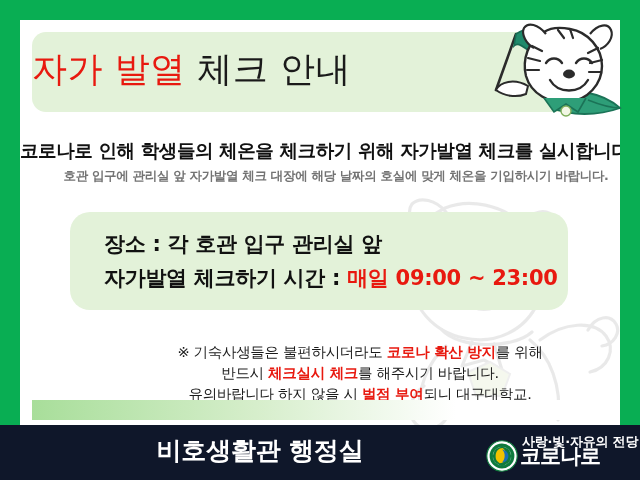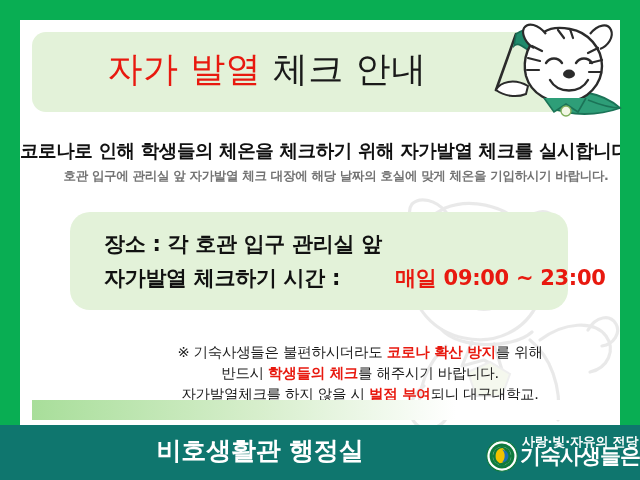--- a/index.html
+++ b/index.html
@@ -36,21 +36,20 @@
     width: 552px;
     height: 80px;
     background: #E3F2D9;
     border-radius: 14px;
   }
   .title-text {
     position: absolute;
     left: 0;
     top: 14px;
     width: 470px;
-    text-align: center;
     font-family: "DejaVu Serif", "Liberation Serif", serif;
     font-size: 35px;
     font-weight: 400;
     letter-spacing: 0.5px;
     white-space: nowrap;
   }
   .title-red { color: #E8190F; }
   .title-black { color: #1a1a1a; }
 
   
@@ -114,21 +113,21 @@
     position: absolute;
     left: 34px;
     font-size: 21px;
     font-weight: bold;
     color: #111111;
     letter-spacing: -0.3px;
     white-space: nowrap;
   }
   .info-line-1 { top: 18px; }
   .info-line-2 { top: 52px; }
-  .info-red { color: #E8190F; margin-left: 48px; }
+  .info-red { color: #E8190F; }
 
   
   .notes {
     position: absolute;
     left: 0;
     top: 322px;
     width: 600px;
     text-align: center;
     line-height: 21px;
     font-size: 14.5px;
@@ -153,21 +152,21 @@
     background: linear-gradient(to right, #A8DE9A 0%, #D6EECB 38%, #FFFFFF 72%, #FFFFFF 100%);
   }
 
   
   .footer {
     position: absolute;
     left: 0;
     bottom: 0;
     width: 640px;
     height: 55px;
-    background: #0f766e;
+    background: #0f172a;
   }
   .footer-title {
     position: absolute;
     left: 0;
     top: 9px;
     width: 640px;
     text-align: center;
     padding-right: 120px;
     box-sizing: border-box;
     font-size: 25px;
@@ -276,24 +275,24 @@
       <div class="info-line info-line-2">
         <span>자가발열 체크하기 시간 : </span><span class="info-red">매일 09:00 ~ 23:00</span>
       </div>
     </div>
 
     <div class="notes">
       <div>
         <span>※ 기숙사생들은 불편하시더라도 </span><span class="note-hl">코로나 확산 방지</span><span>를 위해</span>
       </div>
       <div>
-        <span>반드시 </span><span class="note-hl">학생들의 체크</span><span>를 해주시기 바랍니다.</span>
+        <span>반드시 </span><span class="note-hl">체크실시 체크</span><span>를 해주시기 바랍니다.</span>
       </div>
       <div>
-        <span>자가발열체크를 하지 않을 시 </span><span class="note-hl">벌점 부여</span><span>되니 대구대학교.</span>
+        <span>유의바랍니다 하지 않을 시 </span><span class="note-hl">벌점 부여</span><span>되니 대구대학교.</span>
       </div>
     </div>
 
     <div class="grad-bar"></div>
   </div>
 
   <svg class="mascot" viewBox="0 0 160 120" xmlns="http://www.w3.org/2000/svg">
 
     <line x1="26" y1="82" x2="46" y2="26" stroke="#2b2b2b" stroke-width="2.6" stroke-linecap="round"></line>
 
@@ -340,17 +339,17 @@
         <circle cx="20" cy="20" r="19" fill="#ffffff"></circle>
         <circle cx="20" cy="20" r="19" fill="none" stroke="#0f7a3d" stroke-width="1.4"></circle>
         <circle cx="20" cy="20" r="15.5" fill="#0f7a3d"></circle>
         <circle cx="20" cy="20" r="12" fill="#ffffff"></circle>
         <path d="M20 8.5 A11.5 11.5 0 0 1 20 31.5 A11.5 11.5 0 0 1 20 8.5 Z" fill="#0f7a3d"></path>
         <path d="M12 20 C12 14 16 10 21 10 C24 13 26 16 26 20 C26 25 22 29 17 29 C13 26 12 24 12 20 Z" fill="#F2C200"></path>
         <path d="M20 12 C25 13 28 16 28 20 C28 25 24 28 20 28 C24 25 25 16 20 12 Z" fill="#1B6FB5"></path>
         <circle cx="20" cy="20" r="12" fill="none" stroke="#0f7a3d" stroke-width="1.2"></circle>
       </svg>
       <div class="brand-tag">사랑·빛·자유의 전당</div>
-      <div class="brand-name">기숙사생들은</div>
+      <div class="brand-name">코로나로</div>
     </div>
   </div>
 
 </div>
 
 </body></html>

